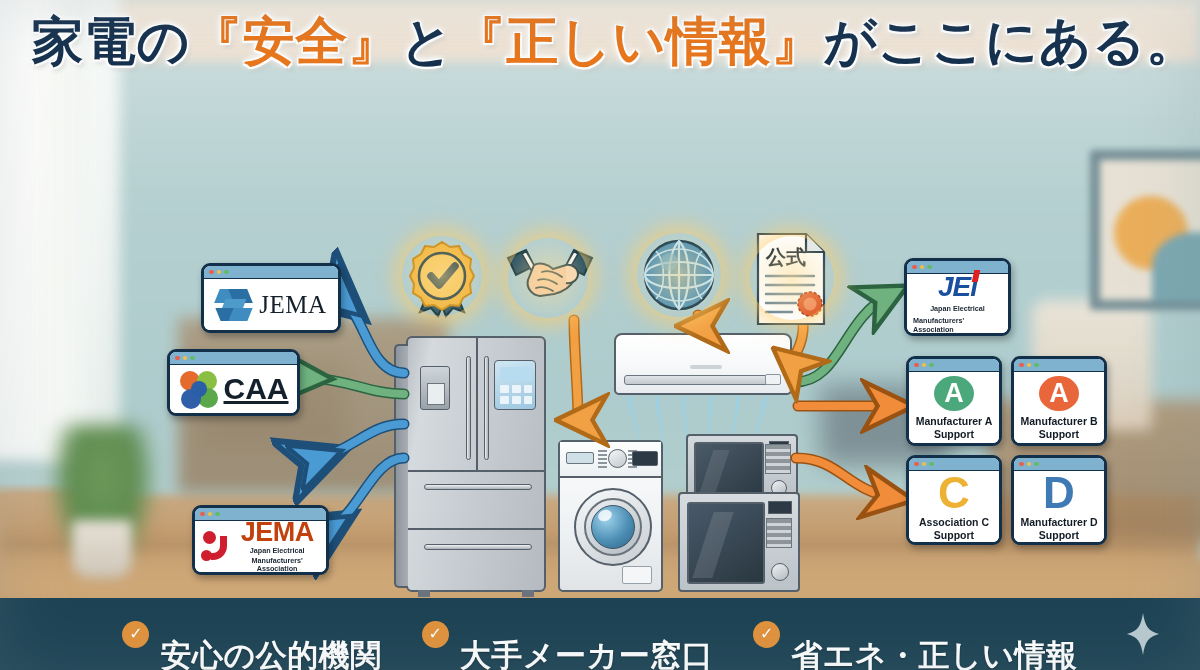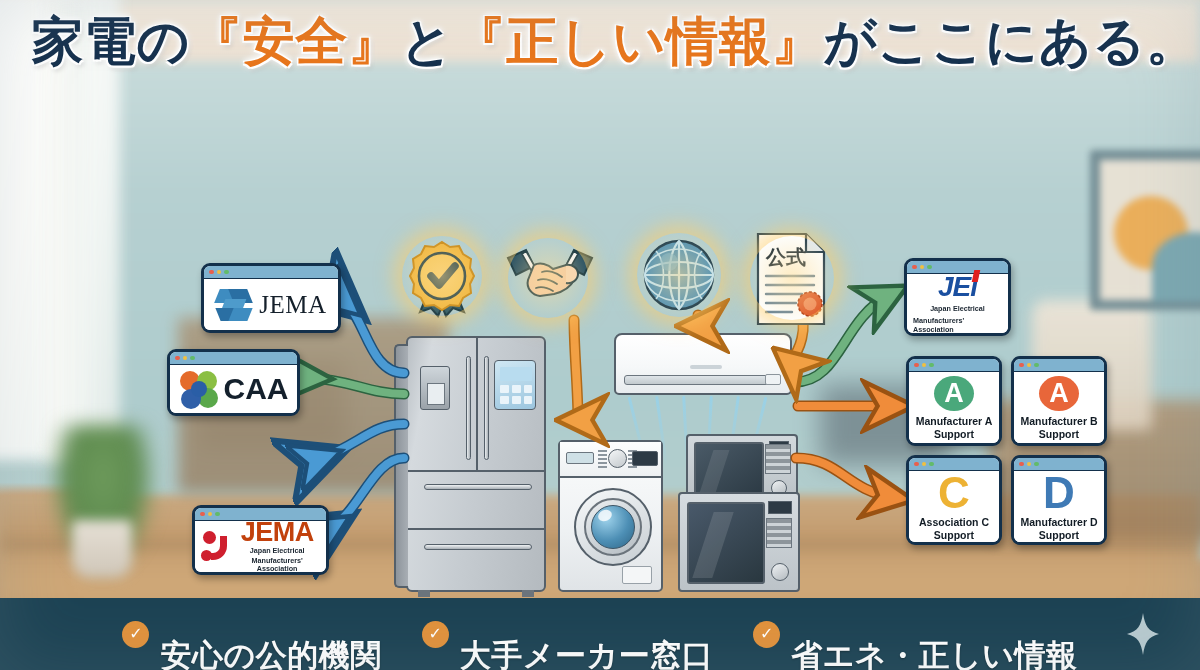--- a/index.html
+++ b/index.html
@@ -165,21 +165,21 @@
 
   
   .caa-row { display:flex; align-items:center; gap:5px; }
   .caa-mark { width:40px; height:40px; position:relative; }
   .caa-mark span { position:absolute; width:20px; height:20px; border-radius:50% 50% 0 50%; }
   .caa-mark span.s1 { background:#e46b2b; left:1px; top:2px; transform:rotate(0deg); }
   .caa-mark span.s2 { background:#8bbf43; left:18px; top:2px; transform:rotate(90deg); }
   .caa-mark span.s3 { background:#5aa84a; left:19px; top:19px; transform:rotate(180deg); }
   .caa-mark span.s4 { background:#2f5fa8; left:2px; top:20px; transform:rotate(270deg); }
   .caa-mark span.core { background:#2a5ea6; left:12px; top:12px; width:16px; height:16px; border-radius:50%; }
-  .caa-txt { font-size:30px; font-weight:700; color:#14202c; letter-spacing:0px; }
+  .caa-txt { font-size:30px; font-weight:700; color:#14202c; letter-spacing:0px;text-decoration:underline; }
 
   
   .nite-txt { font-size:34px; font-weight:800; letter-spacing:-1px; }
   .nite-txt .b { color:#1b3f8f; }
   .nite-txt .g { color:#2f9e4f; }
 
   
   .jema-row { display:flex; align-items:center; gap:4px; }
   .jema-mark { width:32px; height:34px; position:relative; }
   .jema-mark .dotr { position:absolute; width:13px; height:13px; border-radius:50%; background:#cf1f2e; left:2px; top:1px;}

